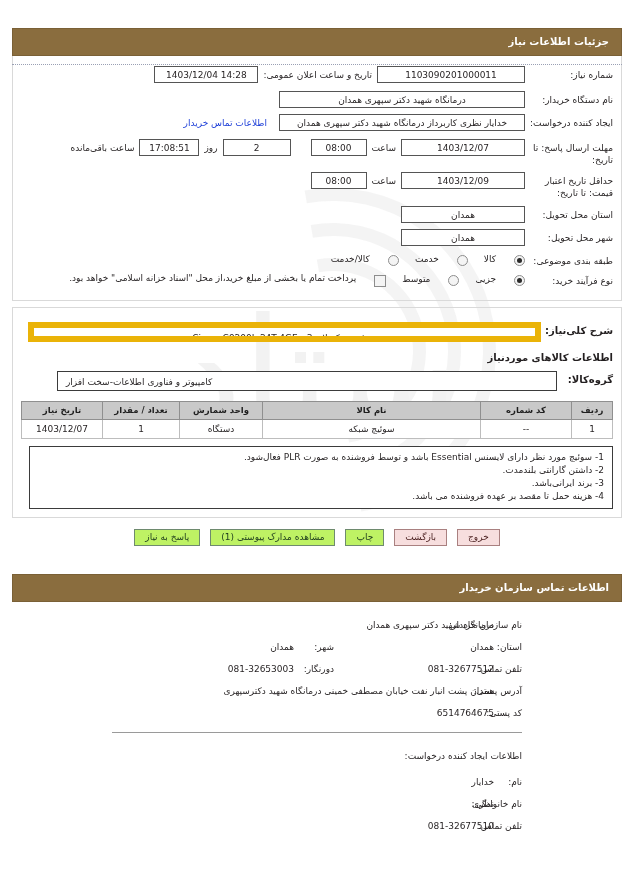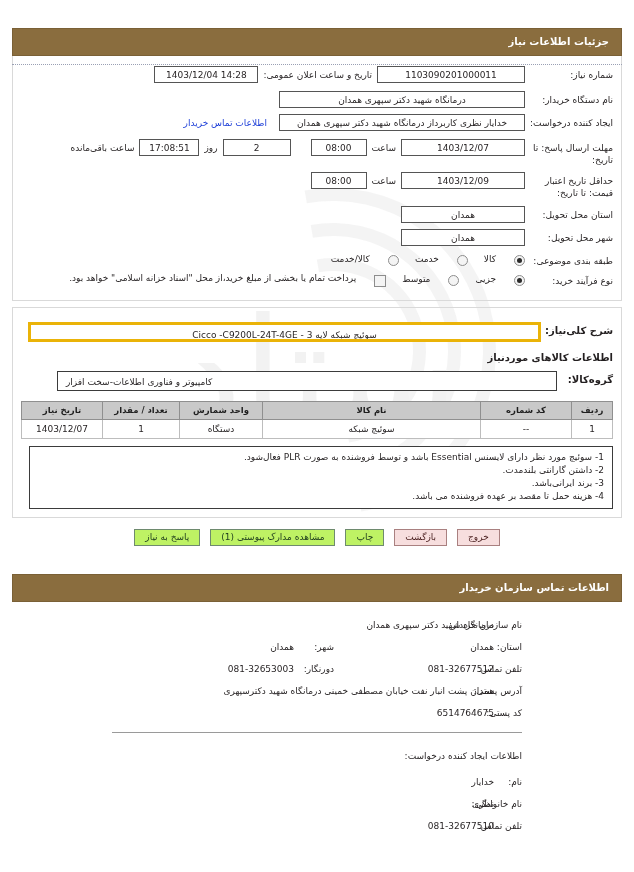--- a/index.html
+++ b/index.html
@@ -172,21 +172,21 @@
     position: relative;
     top: 2px;
   }
   .radio-lbl { font-size: 9px; white-space: nowrap; }
   .note-text { font-size: 9px; white-space: nowrap; }
 
   
   .keyrow { display: flex; align-items: flex-start; margin: 4px 0 10px 0; }
   .key-lbl { font-weight: bold; font-size: 10px; width: 72px; flex: 0 0 72px; text-align: right; padding-top: 3px; }
   .key-box {
-    border: 3px solid #eab308;
+    border: 6px solid #eab308;
     background: #ffffff;
     height: 20px;
     line-height: 20px;
     flex: 1 1 auto;
     margin-left: 7px;
     font-size: 9px;
     padding: 0 8px;
     box-sizing: border-box;
     text-align: center;
     white-space: nowrap;

